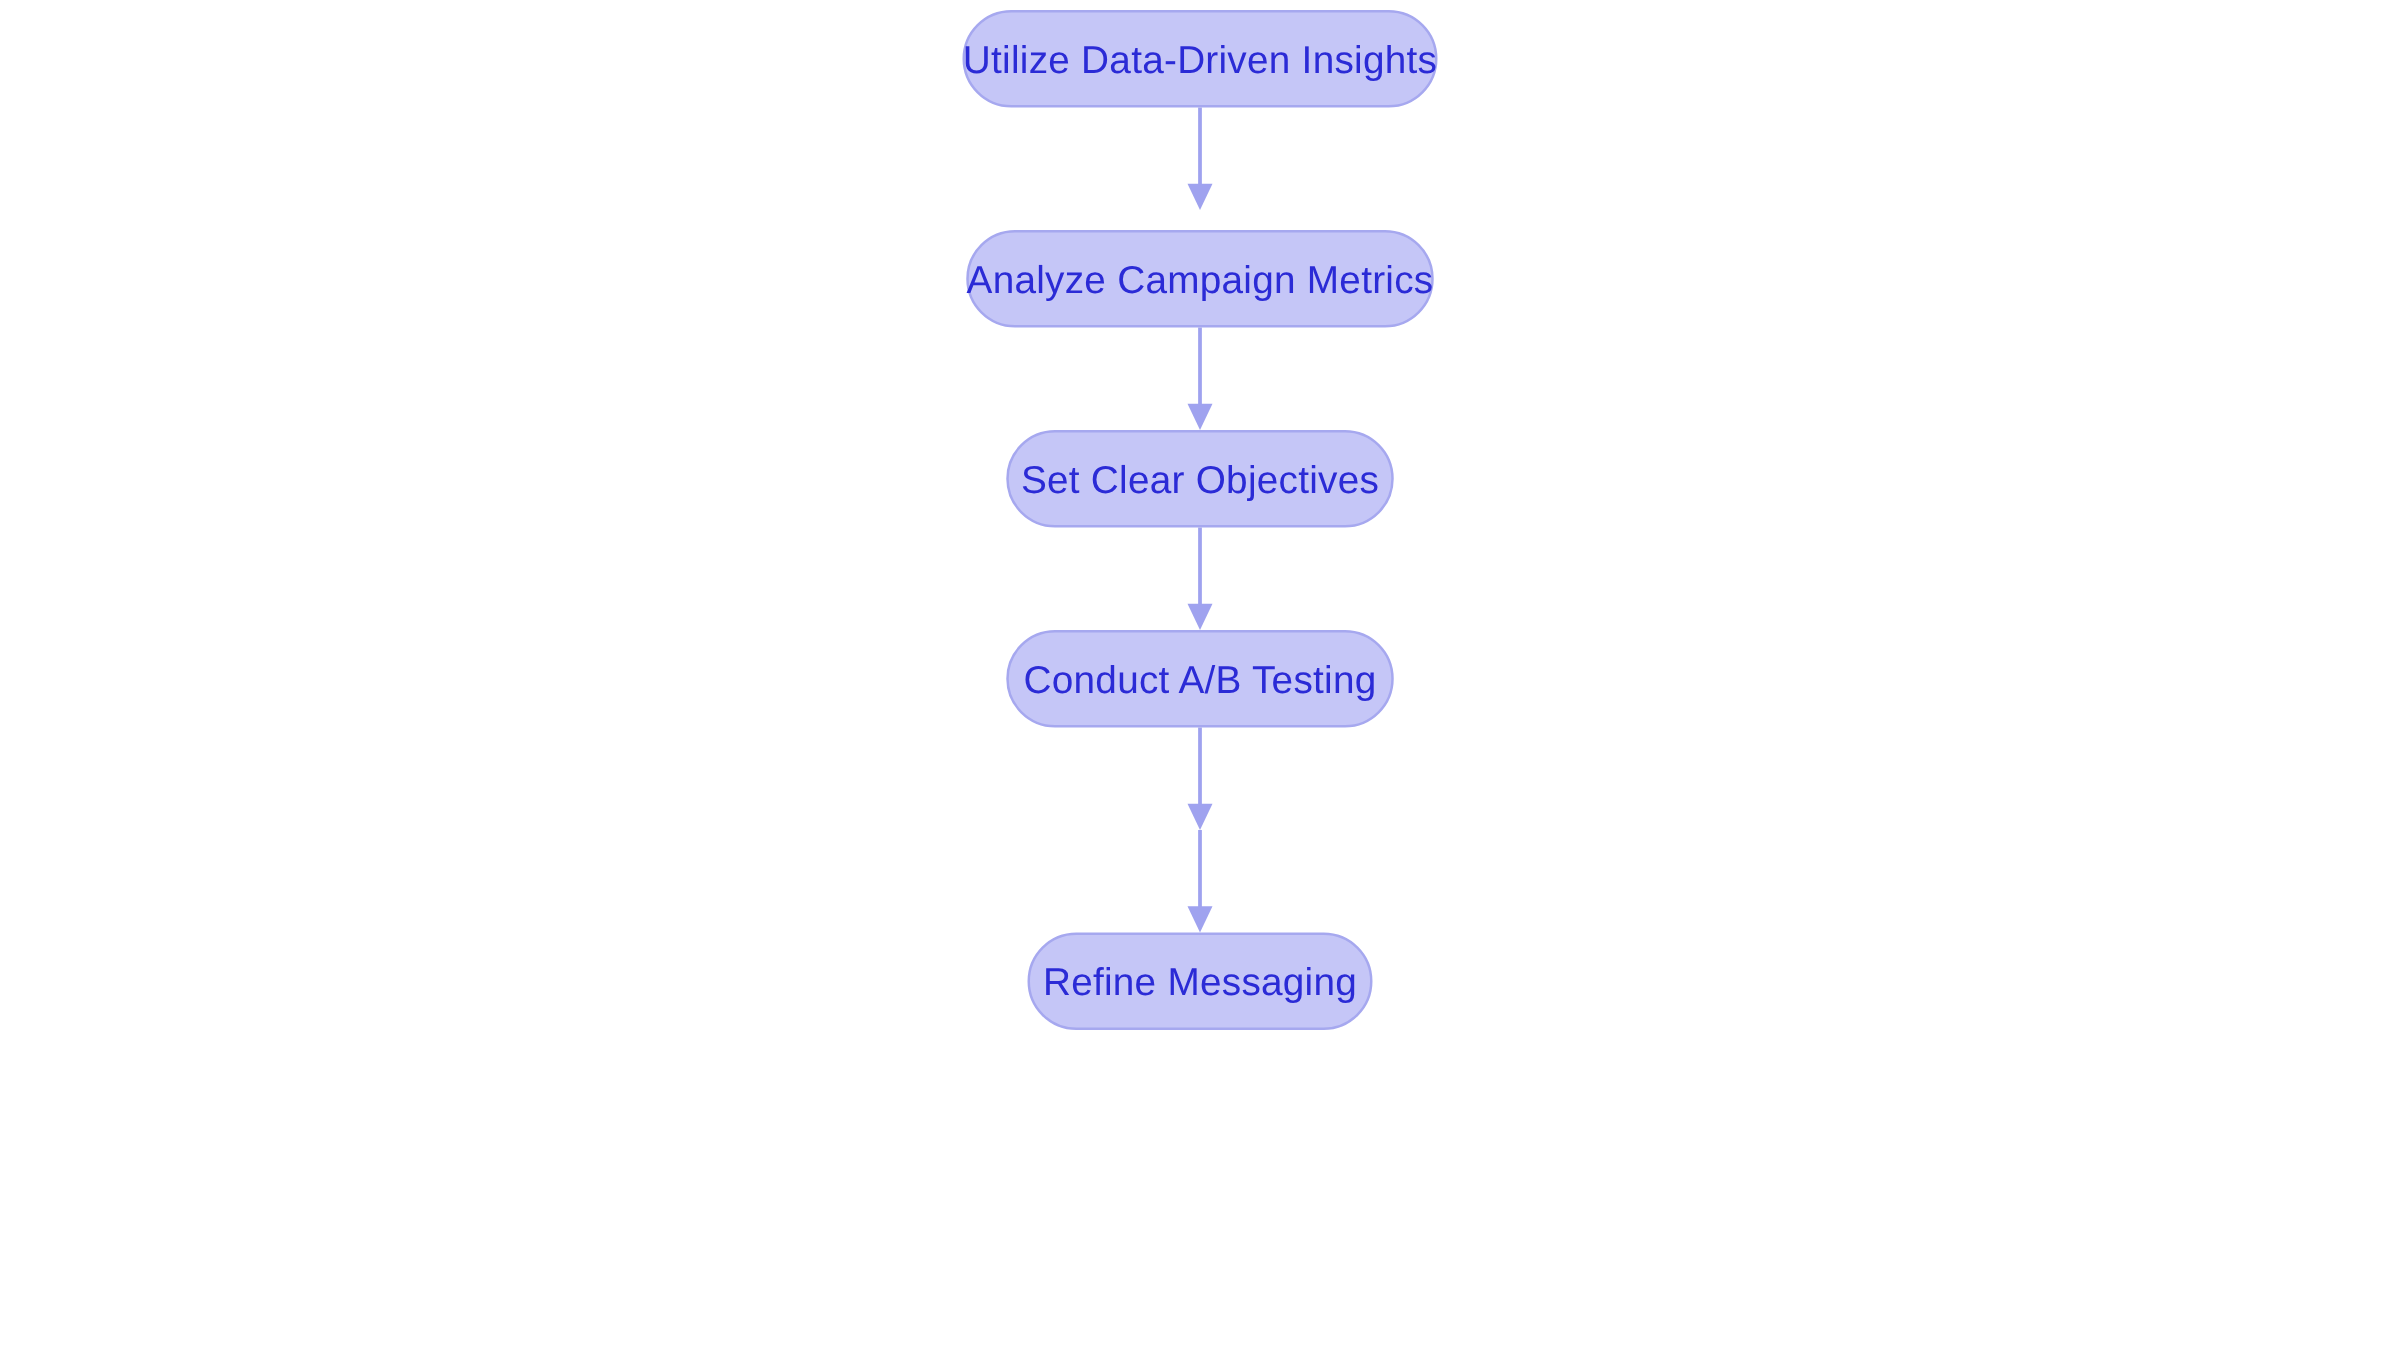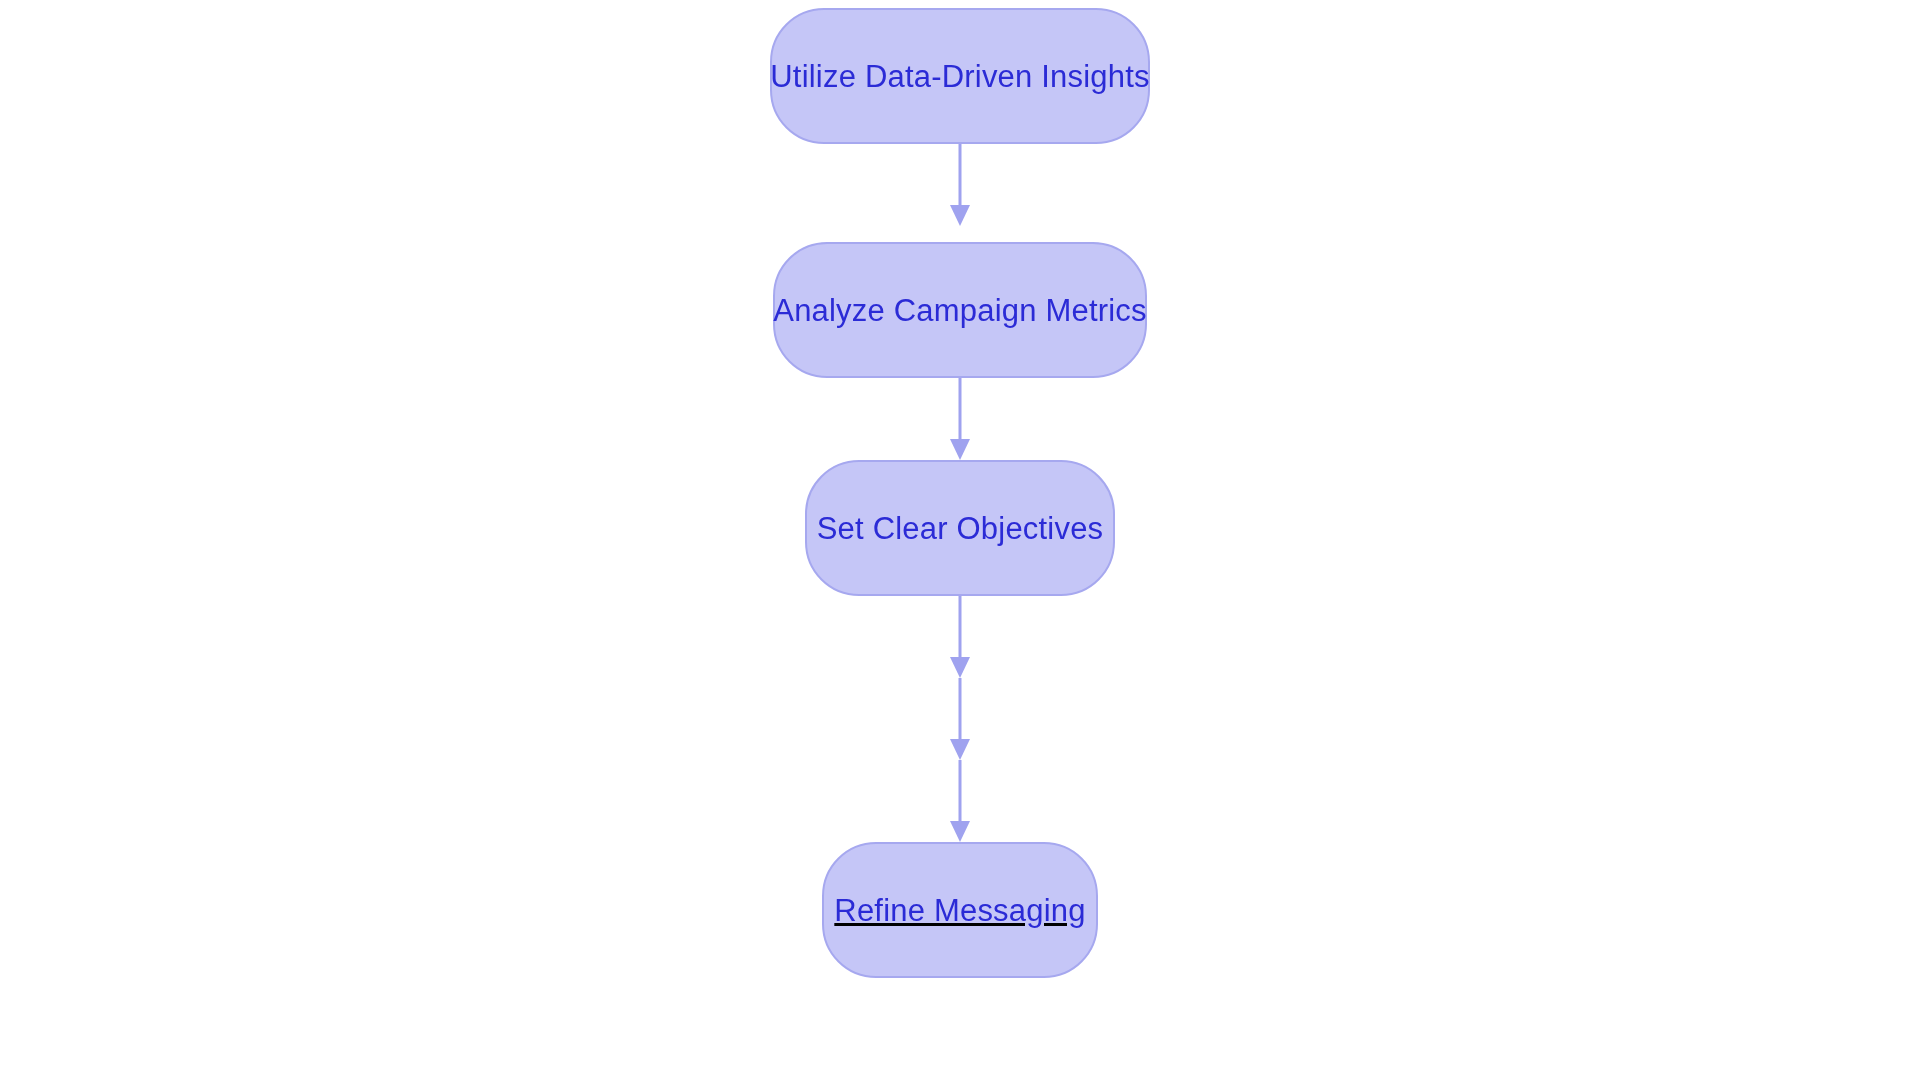--- a/index.html
+++ b/index.html
@@ -31,21 +31,21 @@
     display: flex;
     flex-direction: column;
     align-items: center;
     justify-content: flex-start;
     padding-top: 8px;
     box-sizing: border-box;
   }
 
   .flow-node {
     box-sizing: border-box;
-    height: 136px;
+    height: 78px;
     display: flex;
     align-items: center;
     justify-content: center;
     background: #c5c6f7;
     border: 2px solid #a6a8ef;
     border-radius: 54px;
     padding: 0 40px;
     white-space: nowrap;
   }
 
@@ -56,21 +56,21 @@
     letter-spacing: 0.2px;
     line-height: 1;
   }
 
   
   .node-w-1 { width: 380px; }
   .node-w-2 { width: 374px; margin-top: 16px; }
   .node-w-3 { width: 310px; justify-content: center; }
   .node-w-4 { width: 310px; }
   .node-w-5 { width: 396px; }
-  .node-w-6 { width: 276px; text-decoration: underline; }
+  .node-w-6 { width: 276px; }
 
   .flow-connector {
     width: 24px;
     height: 82px;
     position: relative;
     flex: none;
   }
 
   .connector-line {
     position: absolute;
@@ -120,20 +120,23 @@
 
     <div class="flow-node node-w-3">
       <span class="flow-node-label">Set Clear Objectives</span>
     </div>
 
     <div class="flow-connector">
       <div class="connector-line"></div>
       <div class="connector-arrowhead"></div>
     </div>
 
+    <div class="flow-node node-w-4">
+      <span class="flow-node-label">Conduct A/B Testing</span>
+    </div>
 
     <div class="flow-connector">
       <div class="connector-line"></div>
       <div class="connector-arrowhead"></div>
     </div>
 
 
     <div class="flow-connector">
       <div class="connector-line"></div>
       <div class="connector-arrowhead"></div>

